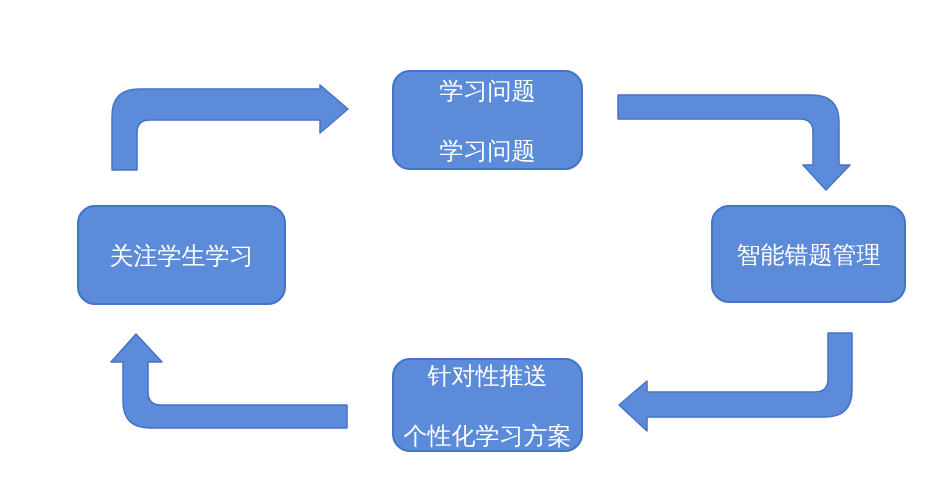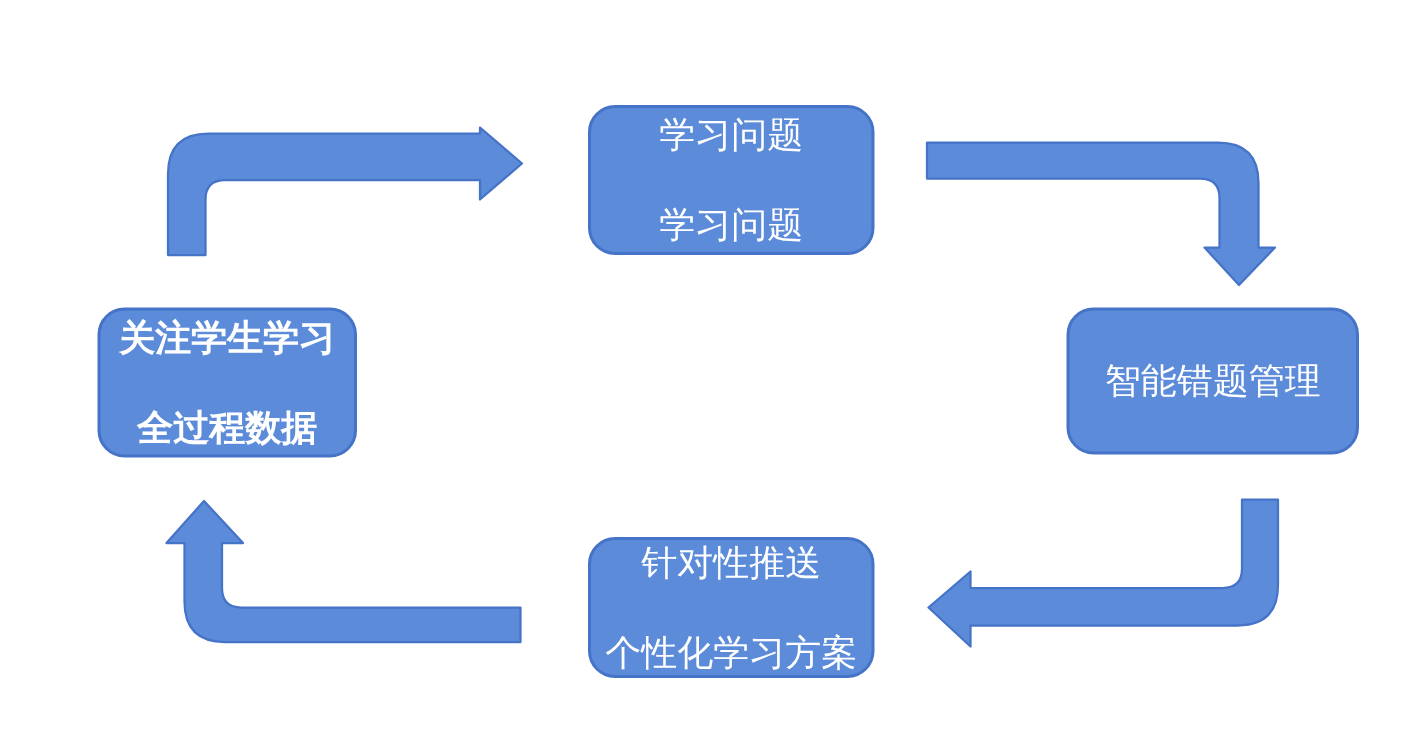--- a/index.html
+++ b/index.html
@@ -45,21 +45,21 @@
     font-size:24px;
     line-height:29px;
     text-align:center;
     white-space:nowrap;
     gap:31px;
   }
   .node span:empty{display:none;}
   .node-top   {left:392px; top:70px;  width:191px; height:100px;}
   .node-right {left:690px; top:205px; width:195px; height:98px;margin-left:21px;}
   .node-bottom{left:392px; top:358px; width:191px; height:94px;}
-  .node-left  {left:65px;  top:205px; width:173px; height:100px;font-weight:bold;}
+  .node-left  {left:77px;  top:205px; width:209px; height:100px;}
 </style>
 </head>
 <body>
 
 <div class="canvas">
 
   <svg class="arrows" viewBox="0 0 946 499" xmlns="http://www.w3.org/2000/svg">
     <path d="M 112 170 L 112 116 Q 112 89 139 89 L 320 89 L 320 85 L 348 109 L 320 133 L 320 120 L 150 120 Q 137 120 137 133 L 137 170 Z"></path>
     <path d="M 618 95 L 812 95 Q 839 95 839 122 L 839 165 L 850 165 L 826 190 L 803 165 L 813 165 L 813 132 Q 813 119 800 119 L 618 119 Z"></path>
     <path d="M 828 333 L 852 333 L 852 390 Q 852 417 825 417 L 647 417 L 647 431 L 619 405 L 647 381 L 647 392 L 815 392 Q 828 392 828 379 Z"></path>
@@ -75,16 +75,15 @@
     <span>智能错题管理</span>
   </div>
 
   <div class="node node-bottom">
     <span>针对性推送</span>
     <span>个性化学习方案</span>
   </div>
 
   <div class="node node-left">
     <span>关注学生学习</span>
-    <span>全过程数据</span>
   </div>
 
 </div>
 
 </body></html>

